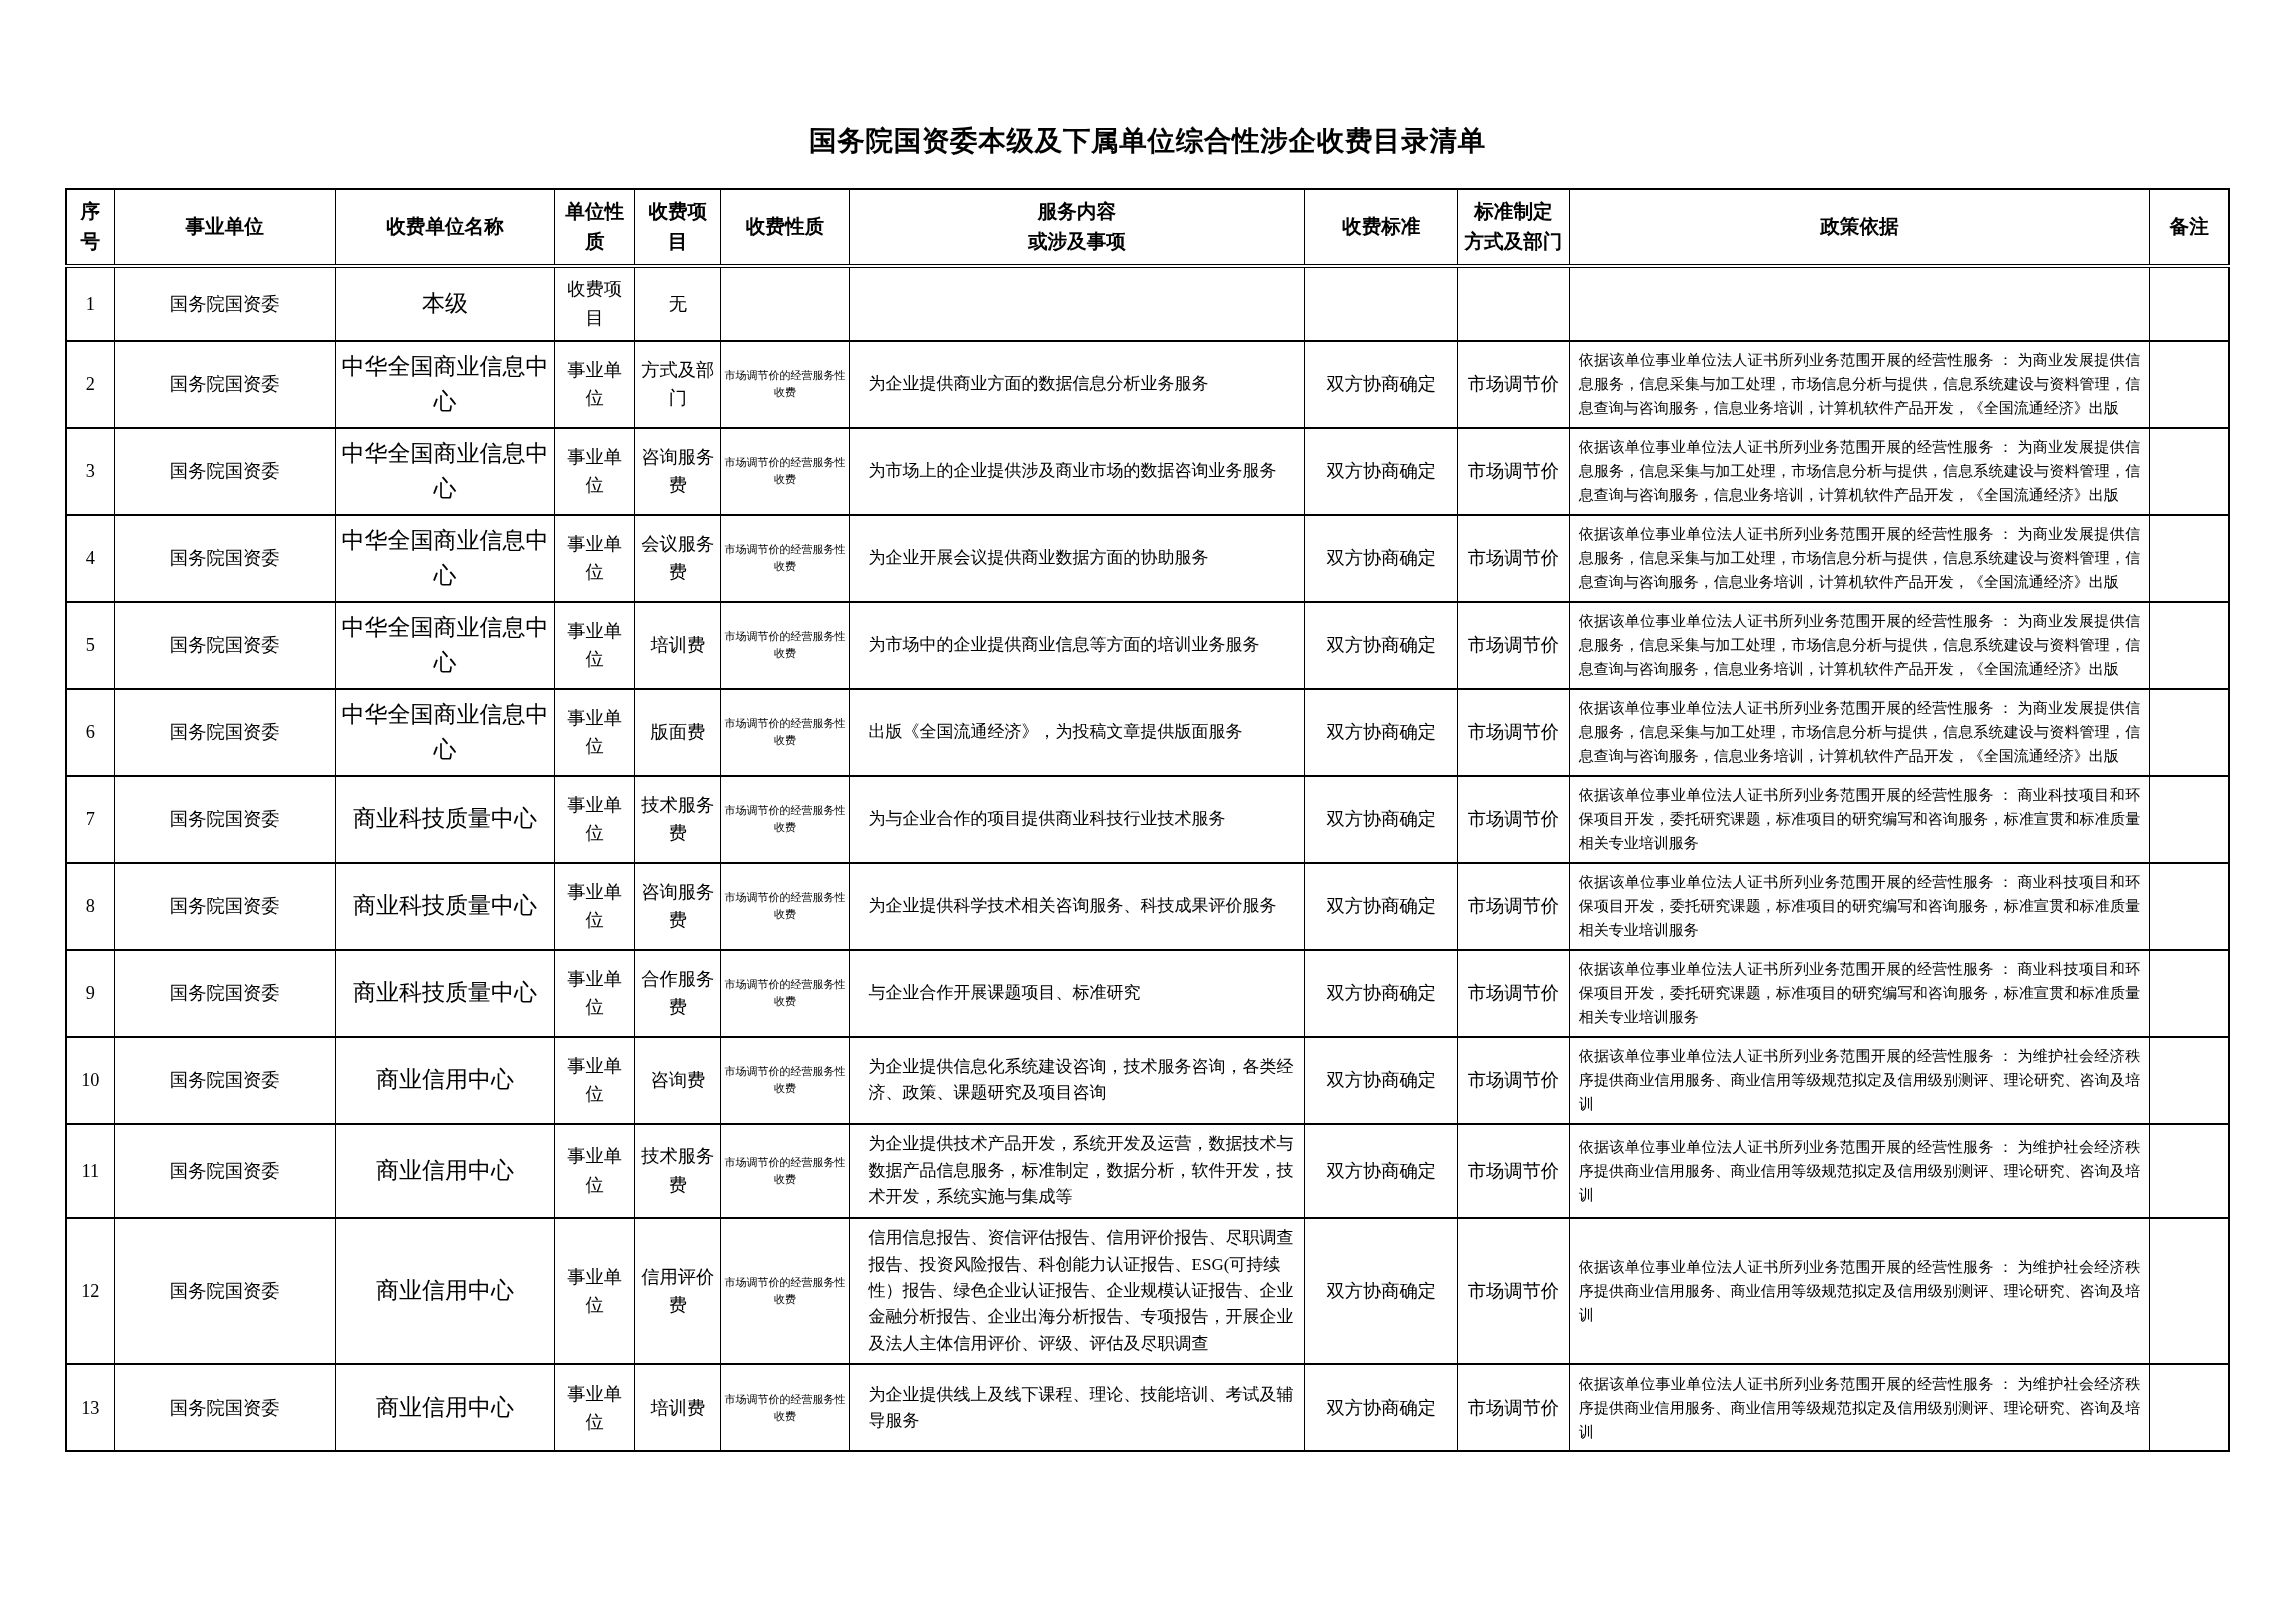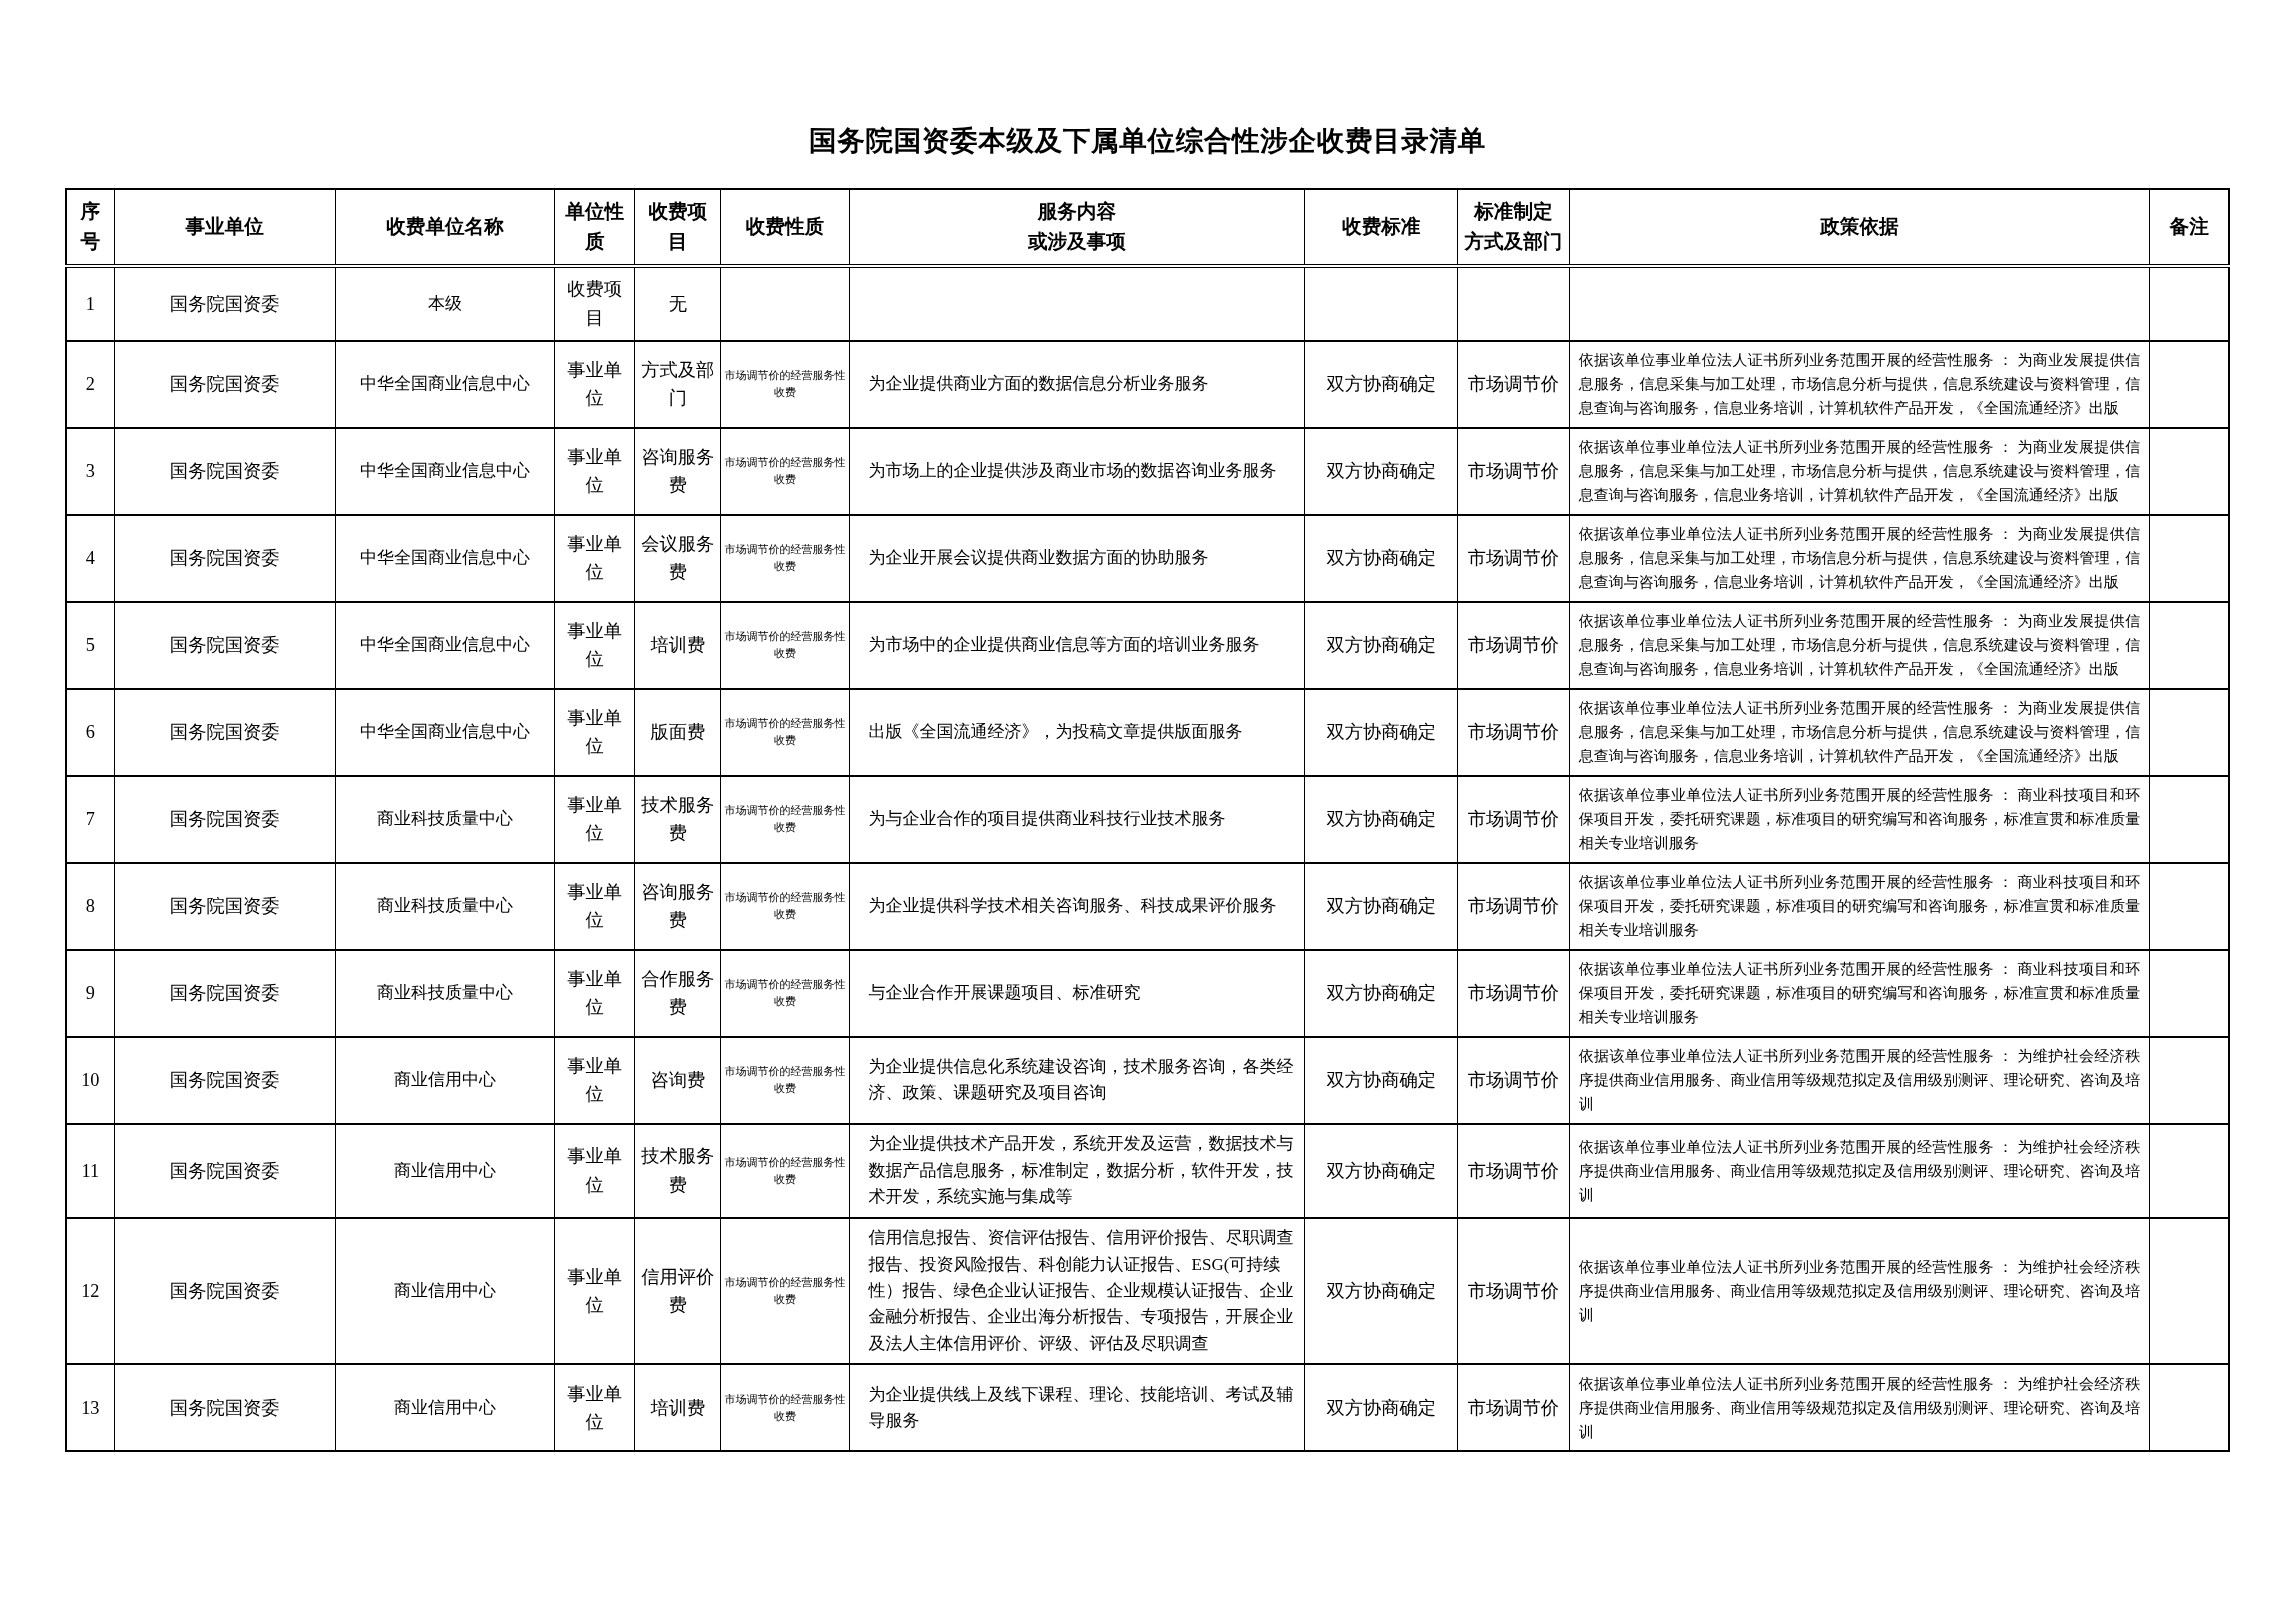--- a/index.html
+++ b/index.html
@@ -57,21 +57,21 @@
   col.c-unit       { width: 219px; }
   col.c-unit_type  { width: 80px; }
   col.c-fee_item   { width: 86px; }
   col.c-fee_nature { width: 128px; }
   col.c-service    { width: 455px; }
   col.c-standard   { width: 153px; }
   col.c-method     { width: 111px; }
   col.c-policy     { width: 580px; }
   col.c-remark     { width: 79px; }
 
-  td.col-unit       { font-size: 17px; padding-left: 1.3px; padding-right: 1.3px; text-align: center; }
+  td.col-unit       { font-size: 23px; padding-left: 1.3px; padding-right: 1.3px; text-align: center; }
   td.col-fee_nature { font-size: 11px; padding-left: 2.6px; padding-right: 2.6px; }
   td.col-service    { text-align: left; font-size: 17px; padding-left: 19px; padding-right: 9.2px; }
   td.col-policy     { text-align: justify; font-size: 15px; padding-left: 9.2px; padding-right: 9.2px; line-height: 1.6; }
 
   
   tbody tr:nth-child(1)  { height: 75px; }
   tbody tr:nth-child(2)  { height: 86px; }
   tbody tr:nth-child(3)  { height: 86px; }
   tbody tr:nth-child(4)  { height: 86px; }
   tbody tr:nth-child(5)  { height: 86px; }

